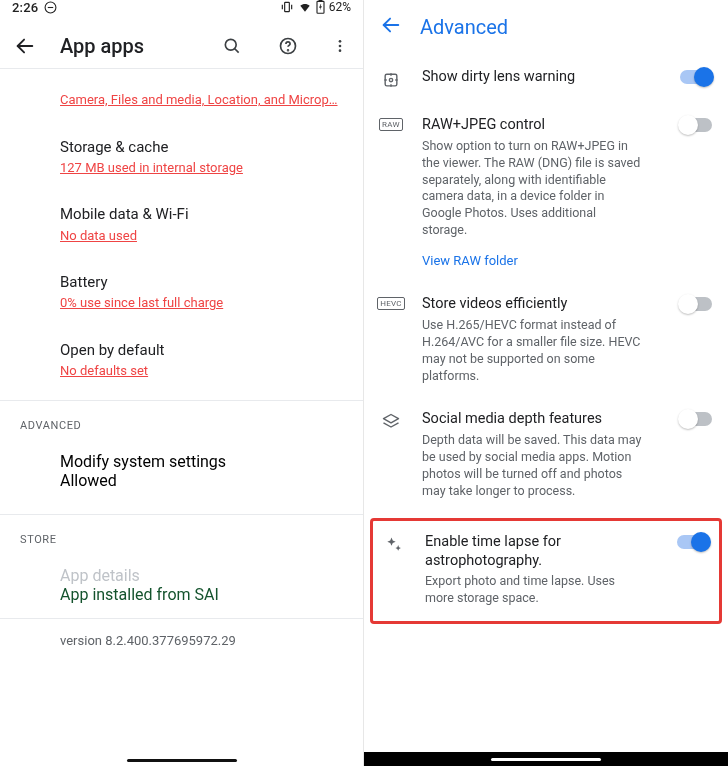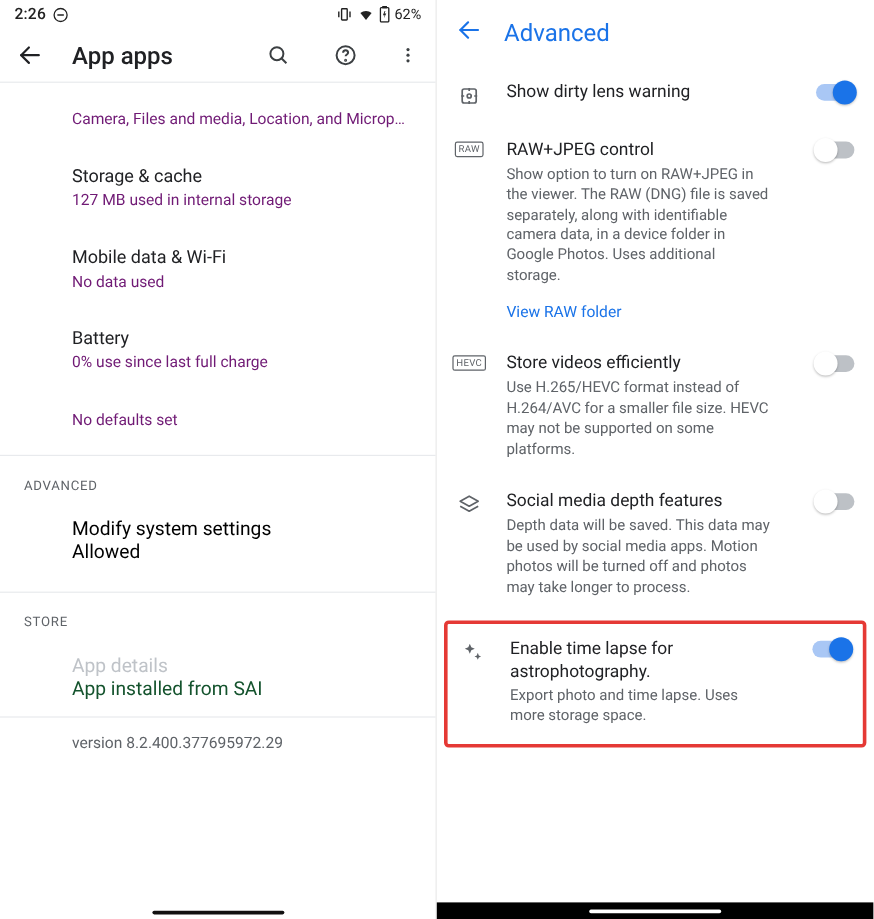--- a/index.html
+++ b/index.html
@@ -2,37 +2,37 @@
 <html><head>
 <meta charset="utf-8">
 <style>
   * { margin:0; padding:0; box-sizing:border-box; font-family:Roboto,-apple-system,BlinkMacSystemFont,"Segoe UI",Arial,sans-serif; -webkit-font-smoothing:antialiased; }
   body { background:#fff; width:728px; height:766px; overflow:hidden; }
   .root { display:flex; width:728px; height:766px; }
   .pane { width:364px; height:766px; position:relative; background:#fff; }
   .pane-left { border-right:1px solid #e7e7e7; }
 
   
-  .statusbar { height:24px; display:flex; align-items:center; padding:0 12px; font-size:12px; color:#222; }
+  .statusbar { height:24px; display:flex; align-items:flex-start; padding:0 12px; font-size:12px; color:#222; }
   .statusbar .left { display:flex; align-items:center; gap:6px; }
   .statusbar .right { margin-left:auto; display:flex; align-items:center; gap:4px; }
   .clock { font-weight:500; font-size:13px; letter-spacing:0.2px; }
   .stat-ico { display:inline-flex; }
 
   
   .hdr-l { display:flex; align-items:center; padding:10px 12px 10px 14px; gap:24px; }
   .hdr-l .title { font-size:20px; font-weight:500; color:#202124; }
   .hdr-l .sp { flex:1; }
   .hdr-ico { width:22px; height:22px; display:inline-flex; align-items:center; justify-content:center; color:#3c4043; }
 
   
   .list { padding-top:6px; }
   .row { padding:14px 20px 14px 60px; }
   .row .t { font-size:15px; color:#202124; line-height:1.35; }
-  .row .s { font-size:13px; color:#701a75; line-height:1.35; margin-top:2px; white-space:nowrap; overflow:hidden; text-overflow:ellipsis; }
+  .row .s { font-size:13px; color:#ef4444; line-height:1.35; margin-top:2px; white-space:nowrap; overflow:hidden; text-overflow:ellipsis;text-decoration:underline; }
   .sect { padding:18px 20px 6px 20px; font-size:11px; color:#5f6368; letter-spacing:0.6px; }
   .div { height:1px; background:#e8eaed; margin:0; }
   .row-plain { padding:14px 20px 14px 60px; }
   .ver { padding:14px 20px 10px 60px; font-size:13px; color:#5f6368; }
   .store .row-plain .t { color:#bfc3c8; }
   .store .row-plain .s { color:#14532d; }
 
   
   .navpill { position:absolute; bottom:4px; left:50%; transform:translateX(-50%); width:110px; height:3px; background:#111; border-radius:2px; }
 
@@ -150,20 +150,21 @@
       </div>
       <div class="row">
         <div class="t">Mobile data &amp; Wi-Fi</div>
         <div class="s">No data used</div>
       </div>
       <div class="row">
         <div class="t">Battery</div>
         <div class="s">0% use since last full charge</div>
       </div>
       <div class="row">
+        <div class="t">Open by default</div>
         <div class="s">No defaults set</div>
       </div>
       <div class="div" style="margin-top:6px;"></div>
 
       <div class="sect">ADVANCED</div>
       <div class="row-plain">
         <div class="t">Modify system settings</div>
         <div class="s">Allowed</div>
       </div>
       <div class="div" style="margin-top:10px;"></div>

